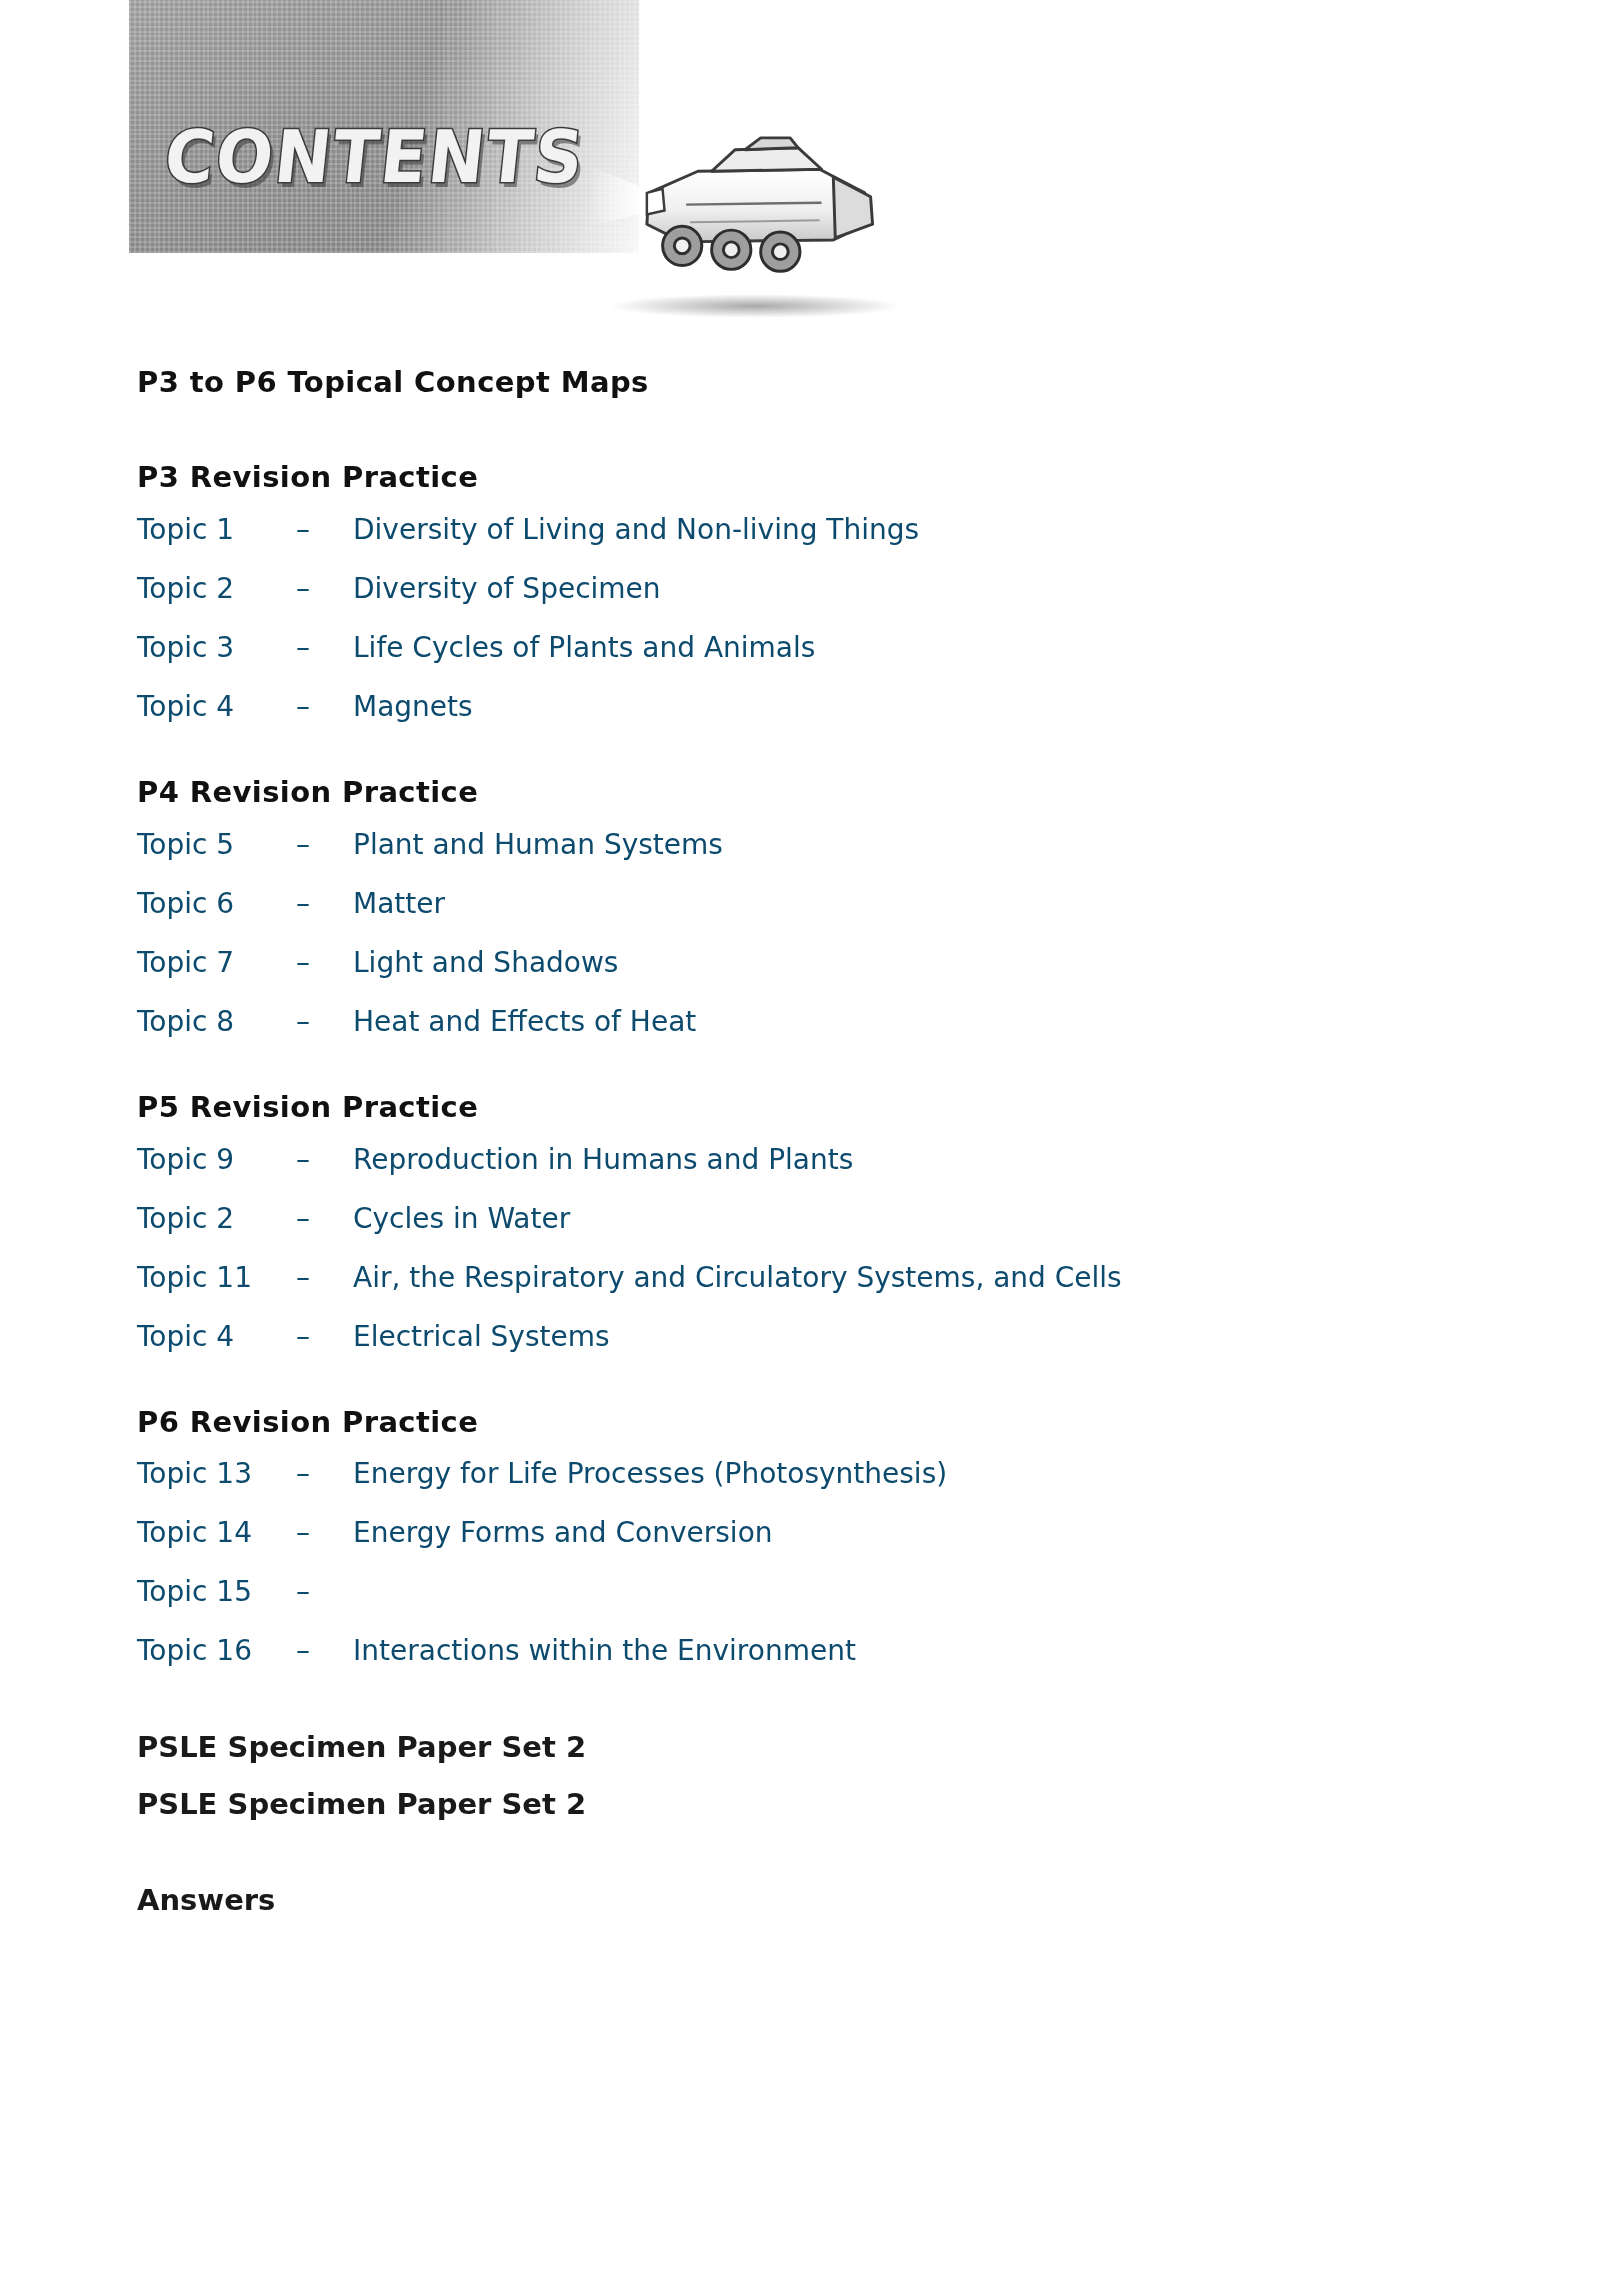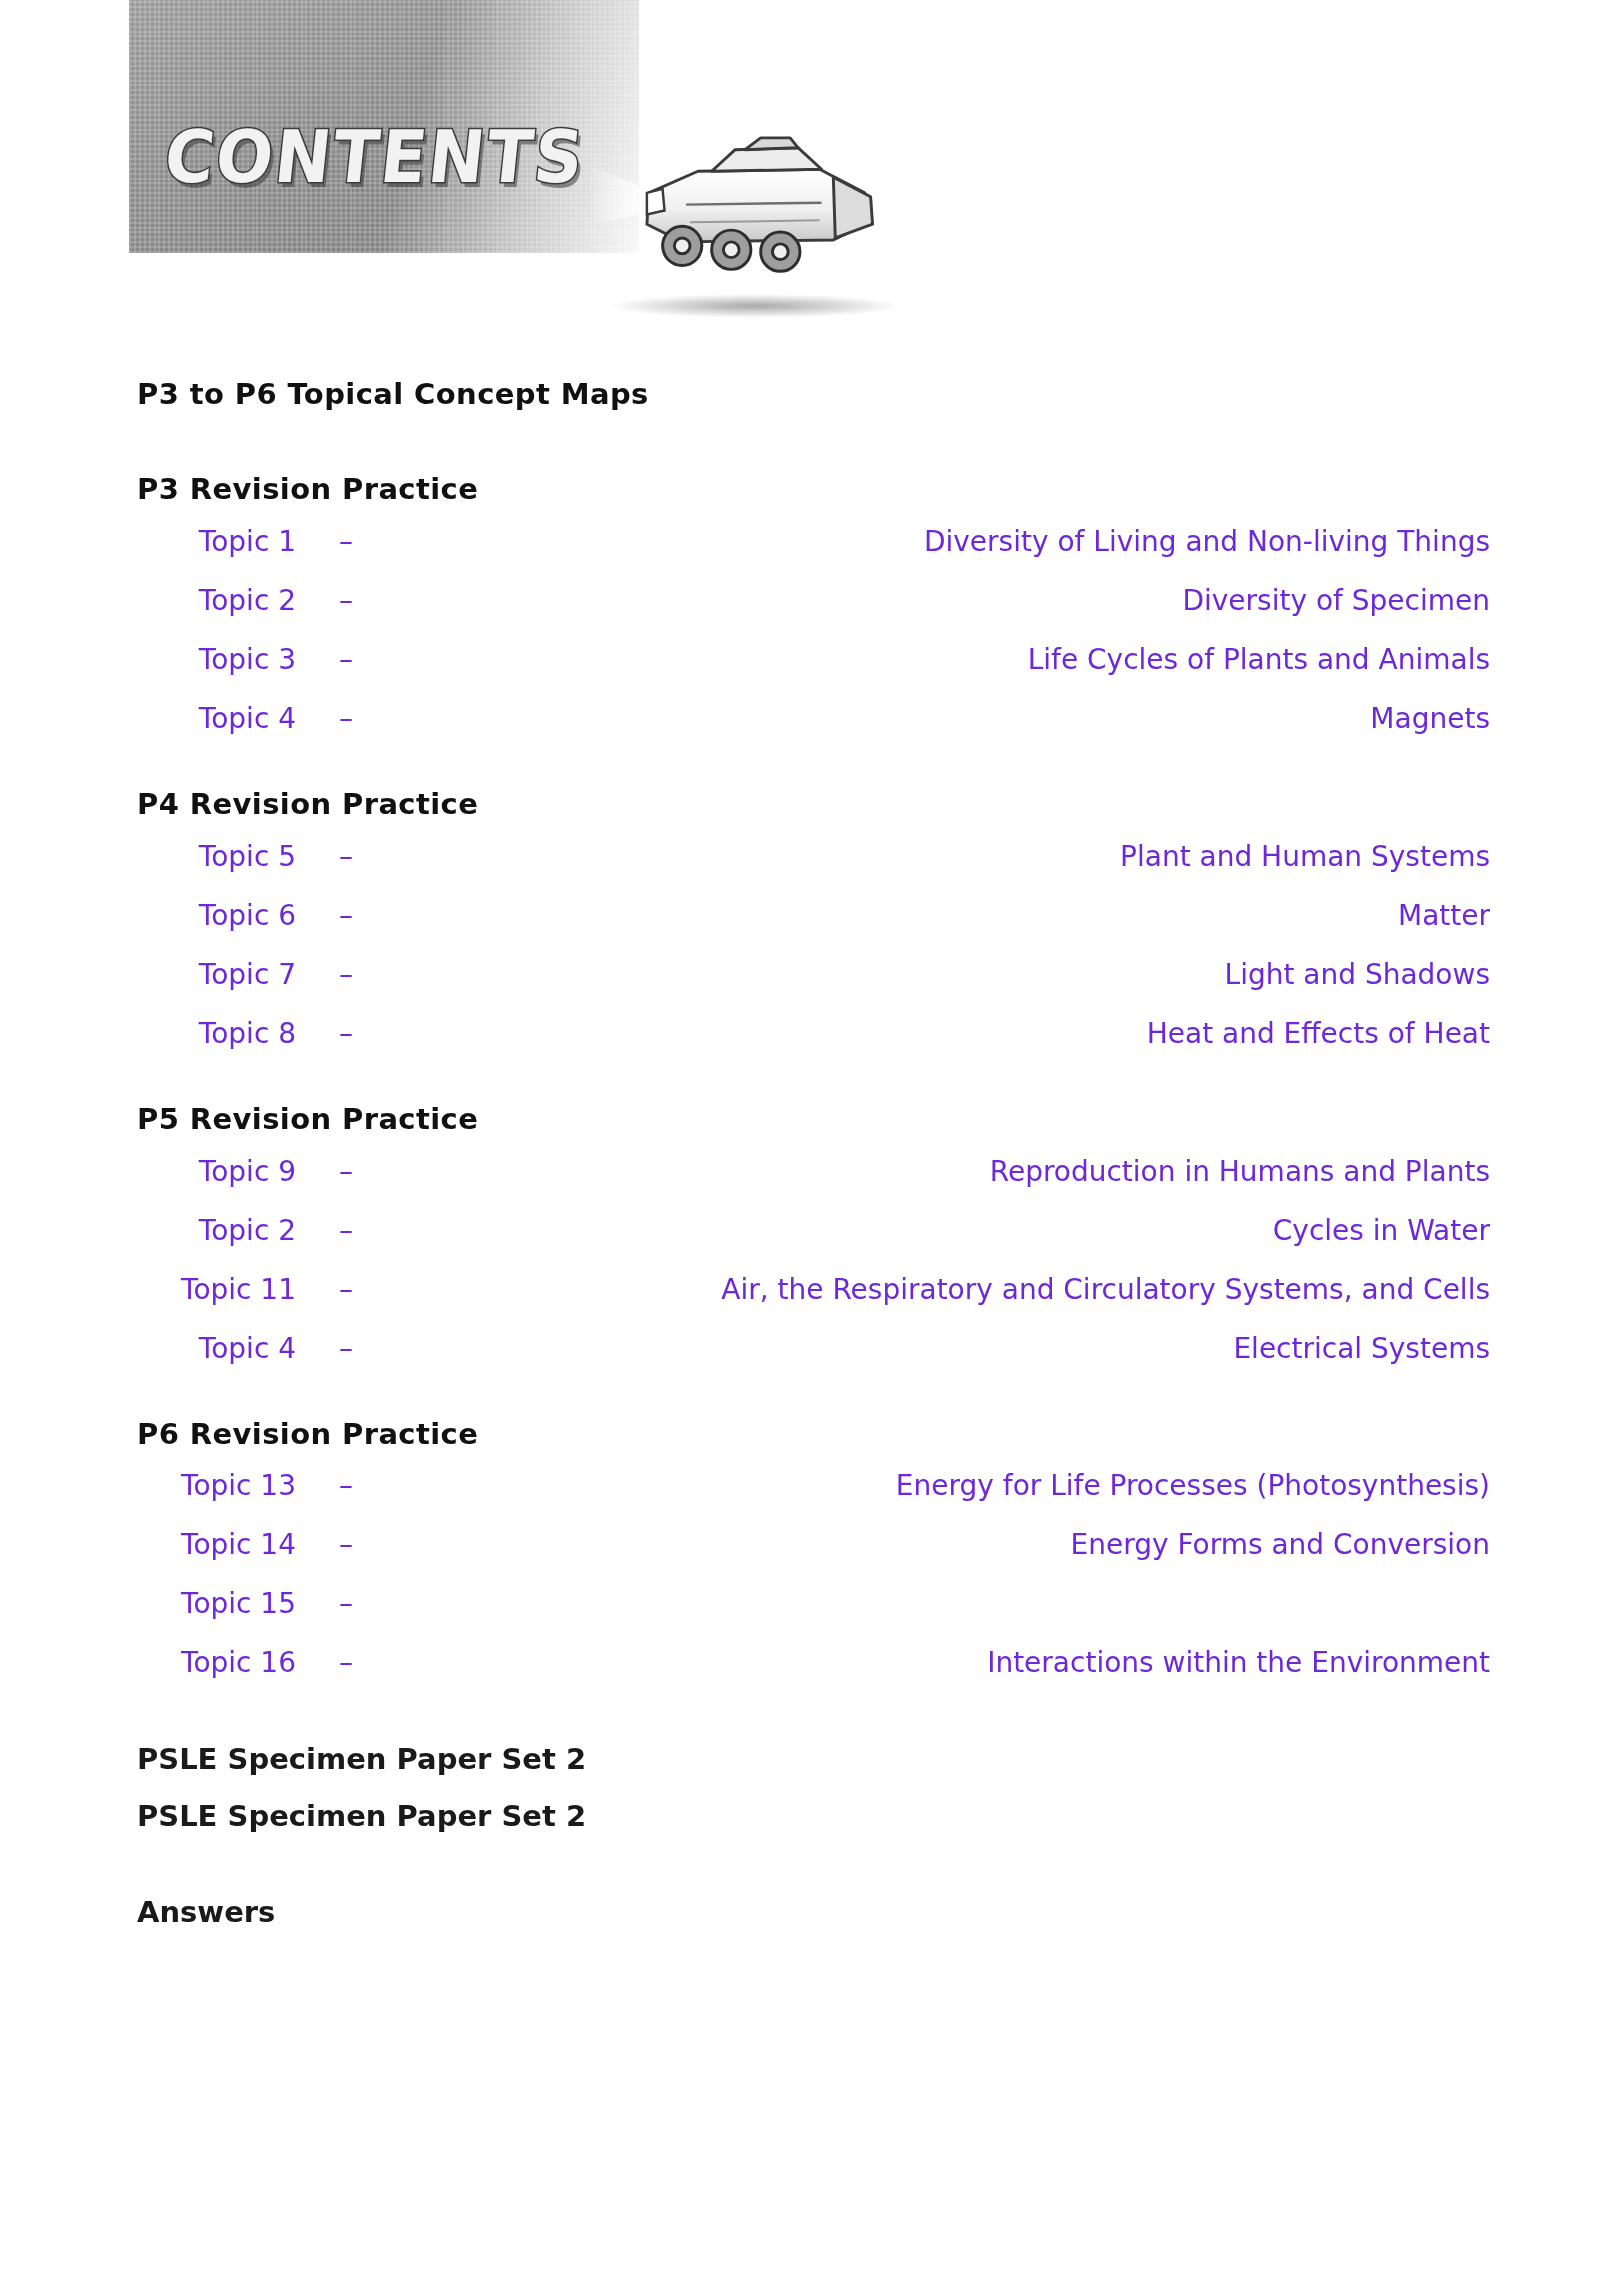--- a/index.html
+++ b/index.html
@@ -71,40 +71,38 @@
     height: 23.5px;
     background: radial-gradient(ellipse at center, rgba(140,140,140,0.75) 0%, rgba(255,255,255,0) 70%);
   }
 
   
   .content {
     position: absolute;
     left: 137px;
     top: 365px;
     width: 1353px;
-    margin-top: 12px;
   }
   .section-head {
     font-size: 29px;
     font-weight: bold;
     letter-spacing: 0.4px;
     margin: 0 0 5.9px 0;
     color: #111;
   }
   .gap-lg { height: 55px; }
   .gap-md { height: 39px; }
 
   .row {
     display: flex;
     align-items: baseline;
     font-size: 28px;
     line-height: 59px;
-    color: #6d28d9;
+    color: #0c4a6e;
     font-weight: 400;
-    text-align: right;
   }
   .row .topic {
     width: 159px;
     flex: 0 0 159px;
   }
   .row .dash {
     width: 57px;
     flex: 0 0 57px;
   }
   .row .title {

